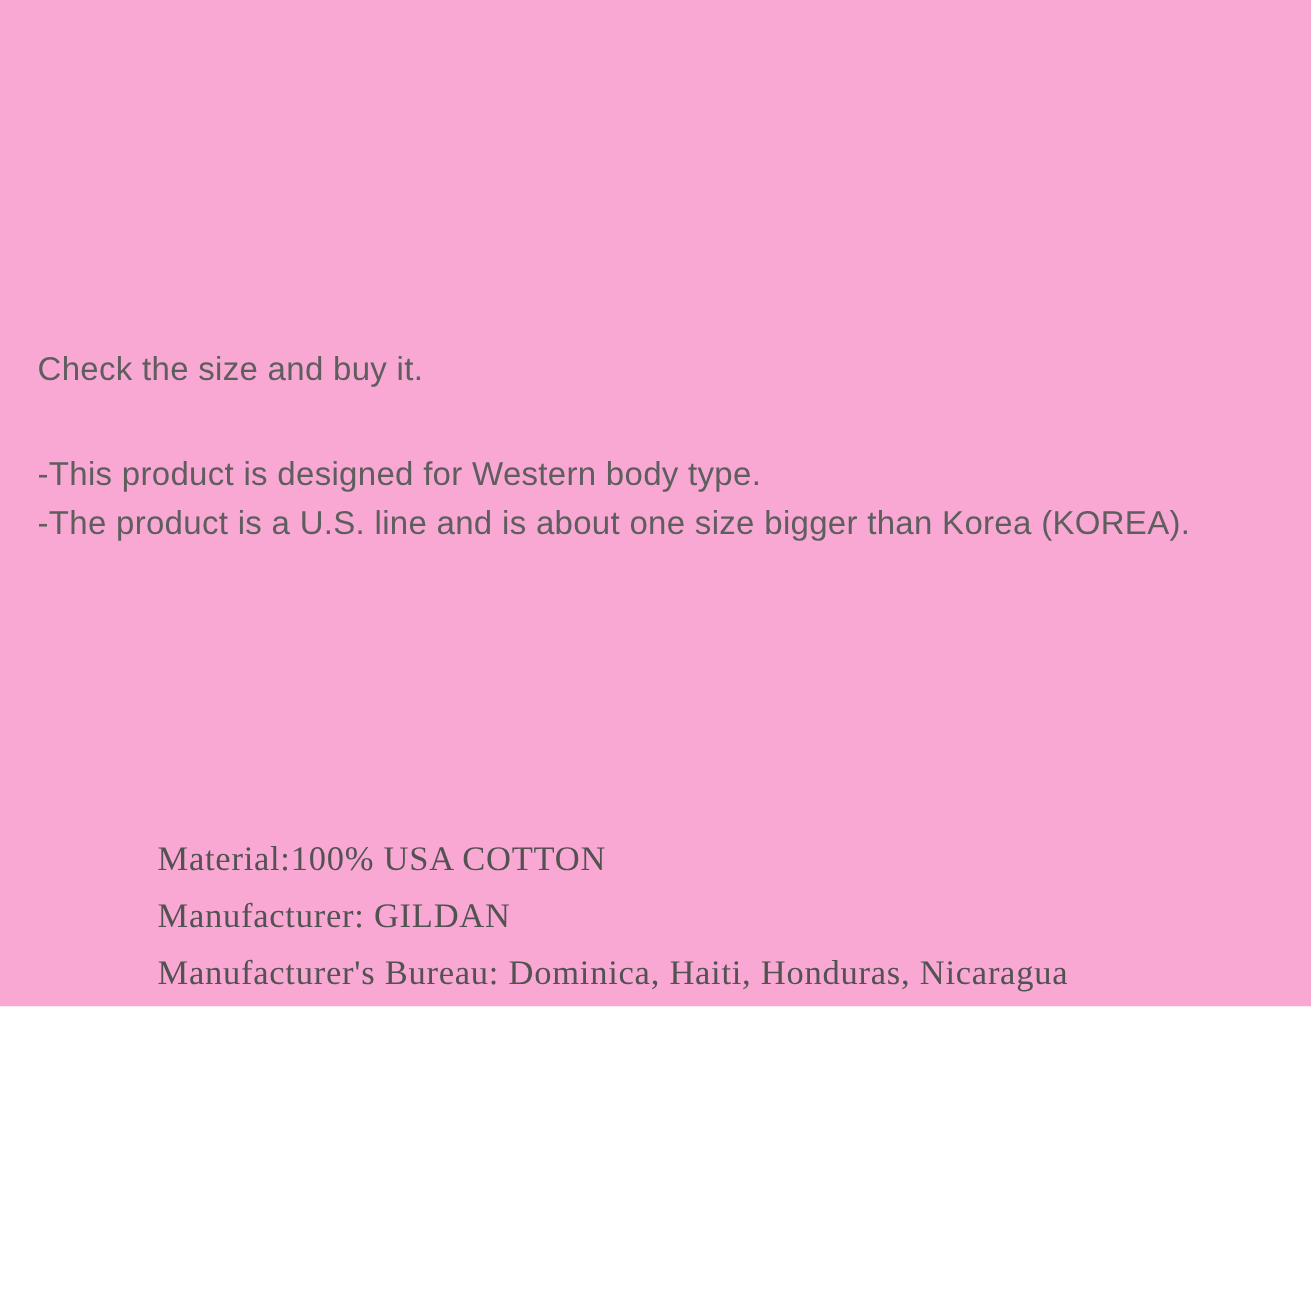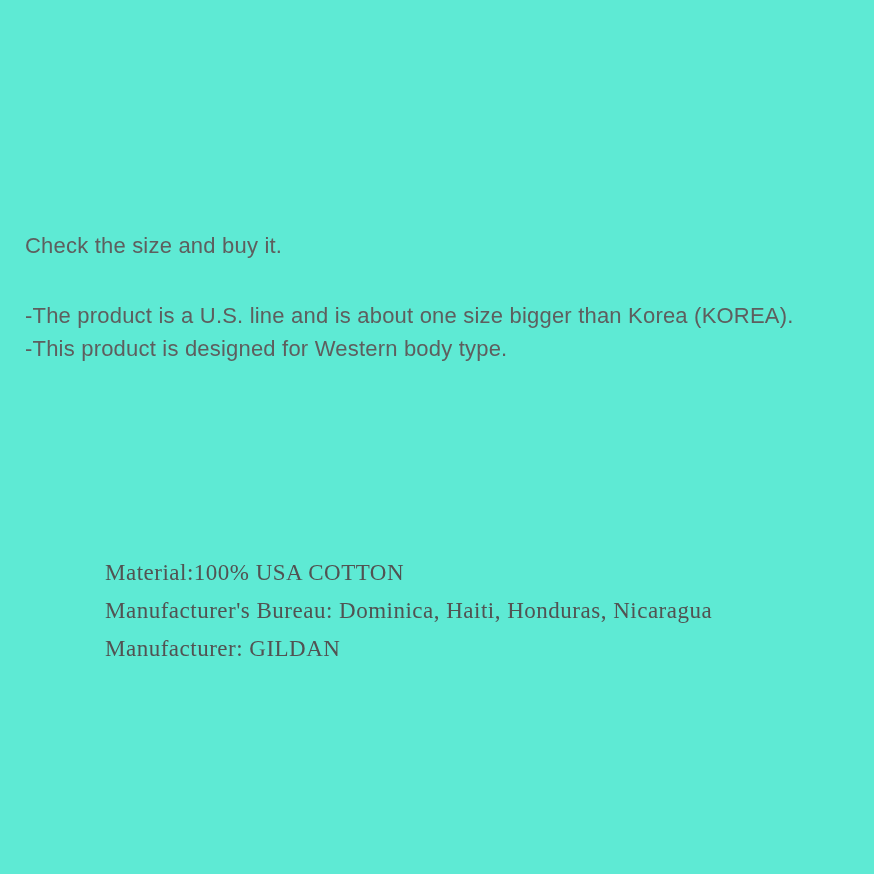--- a/index.html
+++ b/index.html
@@ -3,22 +3,22 @@
 <meta charset="utf-8">
 <style>
   html, body {
     margin: 0;
     padding: 0;
     background: #ffffff;
   }
   .canvas {
     position: relative;
     width: 874px;
-    height: 874px;
-    background: #5eead4;
+    height: 671px;
+    background: #f9a8d4;
     overflow: hidden;
   }
   .intro {
     position: absolute;
     left: 25px;
     top: 231px;
     font-family: "Liberation Sans", sans-serif;
     color: #5e5e5e;
     font-size: 22px;
     letter-spacing: 0.2px;
@@ -56,24 +56,24 @@
 </style>
 </head>
 <body>
 
 <div class="canvas">
 
   <div class="intro">
     <p class="heading">Check the size and buy it.</p>
 
     <div class="notes">
+      <p>-This product is designed for Western body type.</p>
       <p>-The product is a U.S. line and is about one size bigger than Korea (KOREA).</p>
-      <p>-This product is designed for Western body type.</p>
     </div>
   </div>
 
   <div class="details">
     <p>Material:100% USA COTTON</p>
+    <p>Manufacturer: GILDAN</p>
     <p>Manufacturer's Bureau: Dominica, Haiti, Honduras, Nicaragua</p>
-    <p>Manufacturer: GILDAN</p>
   </div>
 
 </div>
 
 </body></html>

